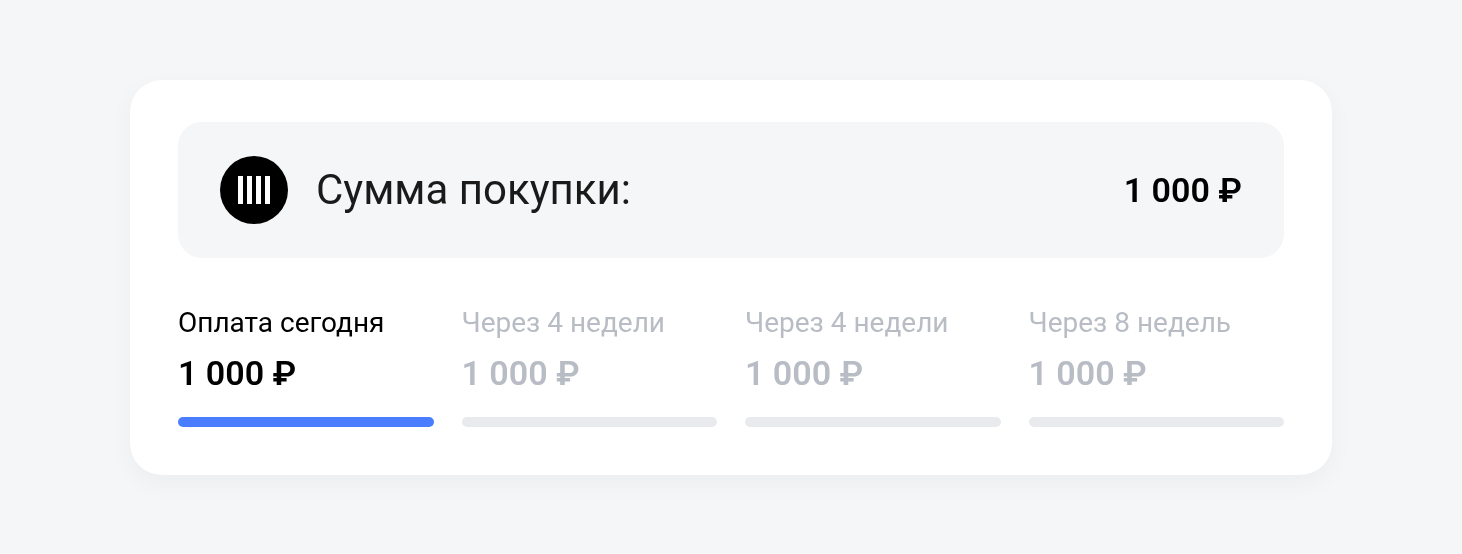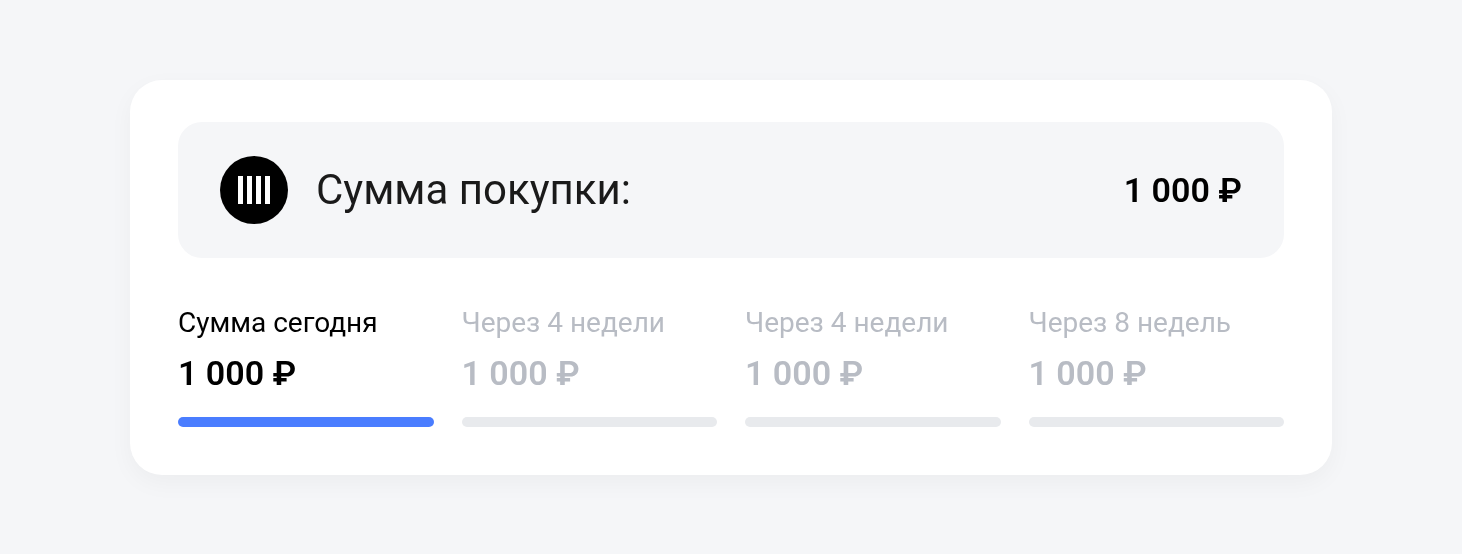--- a/index.html
+++ b/index.html
@@ -114,21 +114,21 @@
         <div class="logo-bar"></div>
         <div class="logo-bar"></div>
       </div>
     </div>
     <div class="summary-label">Сумма покупки:</div>
     <div class="summary-amount">1 000 ₽</div>
   </div>
 
   <div class="installments">
     <div class="installment active">
-      <div class="installment-label">Сумма сегодня</div>
+      <div class="installment-label">Оплата сегодня</div>
       <div class="installment-amount">1 000 ₽</div>
       <div class="progress-bar filled"></div>
     </div>
     <div class="installment inactive">
       <div class="installment-label">Через 4 недели</div>
       <div class="installment-amount">1 000 ₽</div>
       <div class="progress-bar empty"></div>
     </div>
     <div class="installment inactive">
       <div class="installment-label">Через 4 недели</div>

